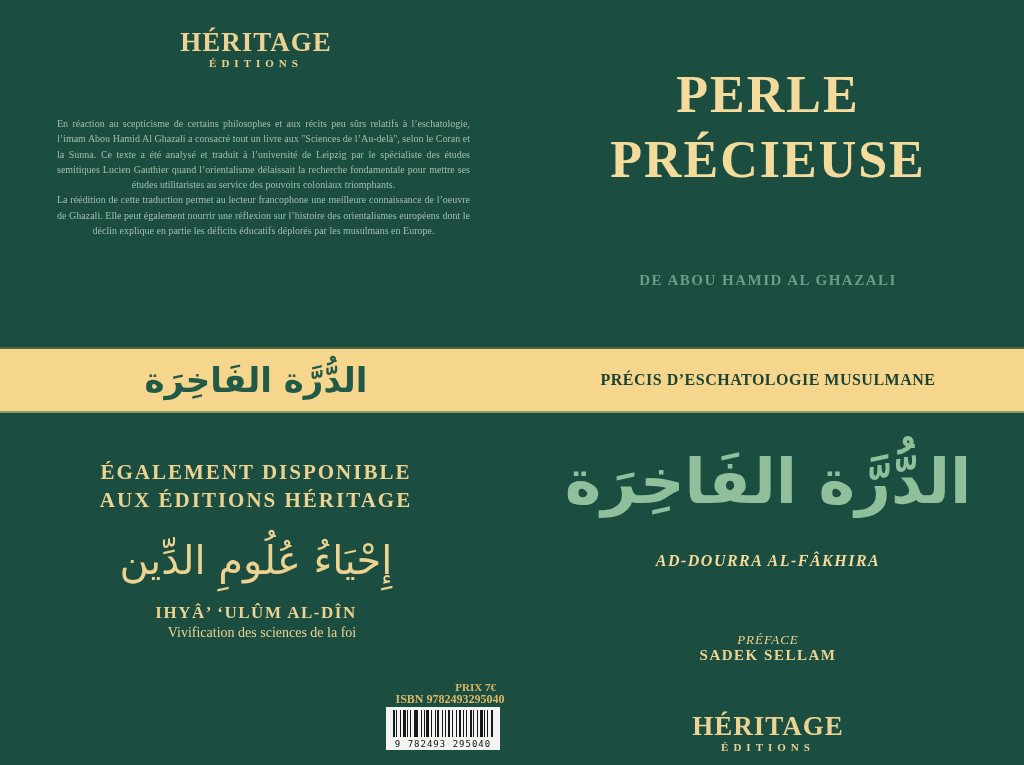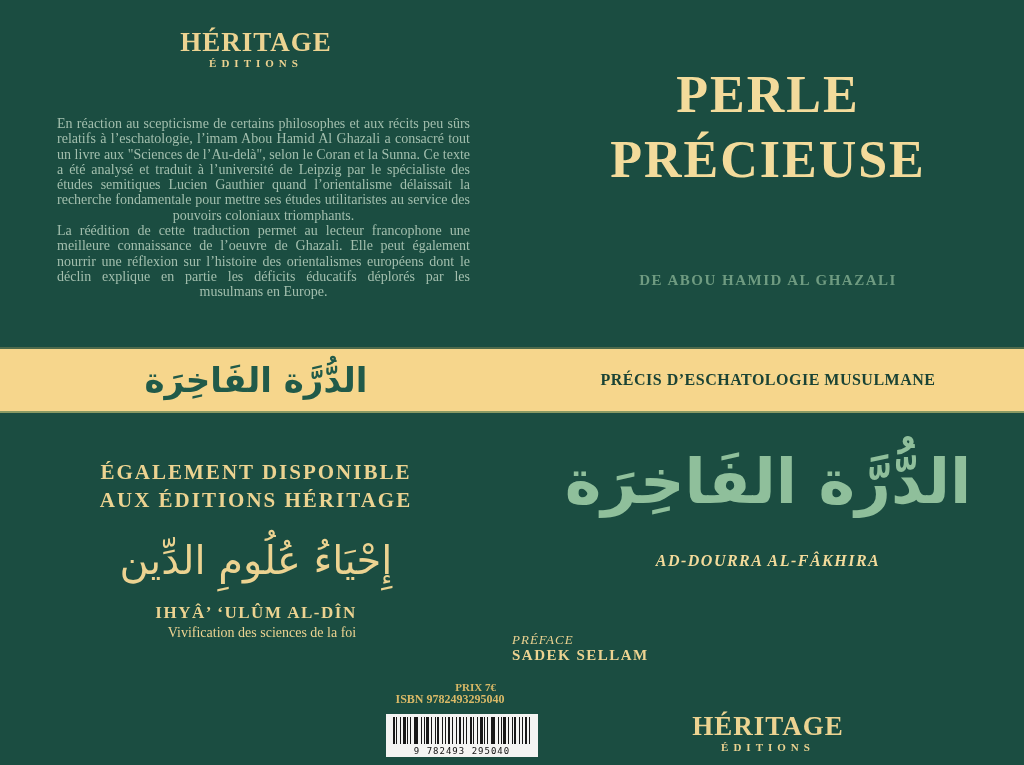--- a/index.html
+++ b/index.html
@@ -24,21 +24,21 @@
   
   .pub-logo{position:absolute;text-align:center;color:var(--gold,#ecd391);}
   .pub-logo .logo-name{font-weight:bold;font-size:27px;letter-spacing:1px;line-height:28px;}
   .pub-logo .logo-sub{font-size:11px;letter-spacing:5px;font-weight:bold;line-height:12px;margin-top:1px;}
   .logo-top{left:0;top:28px;width:512px;}
   .logo-front{left:512px;top:712px;width:512px;}
   
   .blurb{
     position:absolute;left:57px;top:116px;width:413px;
     color:var(--body_sage,#a3bfae);
-    font-size:14px;line-height:15.3px;
+    font-size:10px;line-height:15.3px;
     text-align:justify;text-align-last:center;
   }
   .blurb p{margin:0;}
   
   .main-title{
     position:absolute;left:512px;top:62px;width:512px;text-align:center;
     color:var(--title_gold,#f3db9b);font-weight:bold;
     font-size:52px;line-height:65px;letter-spacing:2px;
   }
   .front-subtitle{
@@ -85,29 +85,29 @@
   .front-arabic{
     position:absolute;left:512px;top:432px;width:512px;text-align:center;
     color:var(--front_arabic_green,#8fbf9b);
     font-family:"DejaVu Sans", sans-serif;font-size:62px;line-height:100px;font-weight:bold;
   }
   .translit{
     position:absolute;left:512px;top:552px;width:512px;text-align:center;
     color:var(--title_gold,#f3db9b);font-style:italic;font-weight:bold;
     font-size:16px;letter-spacing:1.5px;
   }
-  .preface{position:absolute;left:512px;top:633px;width:512px;text-align:left;color:var(--gold,#ecd391);}
+  .preface{position:absolute;left:512px;top:633px;width:512px;text-align:center;color:var(--gold,#ecd391);}
   .preface-label{font-style:italic;font-size:13px;letter-spacing:1px;line-height:14px;}
   .preface-author{font-size:15px;font-weight:bold;letter-spacing:1.5px;line-height:17px;}
   
   .barcode-block{position:absolute;left:386px;top:681px;width:128px;}
   .price{text-align:right;padding-right:18px;color:var(--barcode_gold,#d9b967);font-size:11px;font-weight:bold;line-height:12px;}
   .isbn{text-align:center;color:var(--barcode_gold,#d9b967);font-size:12px;font-weight:bold;line-height:13px;}
   .barcode-box{
-    margin-top:8px;width:152px;height:43px;background:#f4f4f2;
+    margin-top:1px;width:114px;height:43px;background:#f4f4f2;
     position:relative;box-sizing:border-box;padding:3px 7px 13px 7px;
   }
   .bars{
     width:100%;height:100%;
     background:
       repeating-linear-gradient(90deg,#171717 0 1px,transparent 1px 3px,#171717 3px 4px,transparent 4px 7px),
       repeating-linear-gradient(90deg,#171717 0 2px,transparent 2px 5px,transparent 5px 11px);
   }
   .barcode-digits{
     position:absolute;left:0;right:0;bottom:1px;text-align:center;

